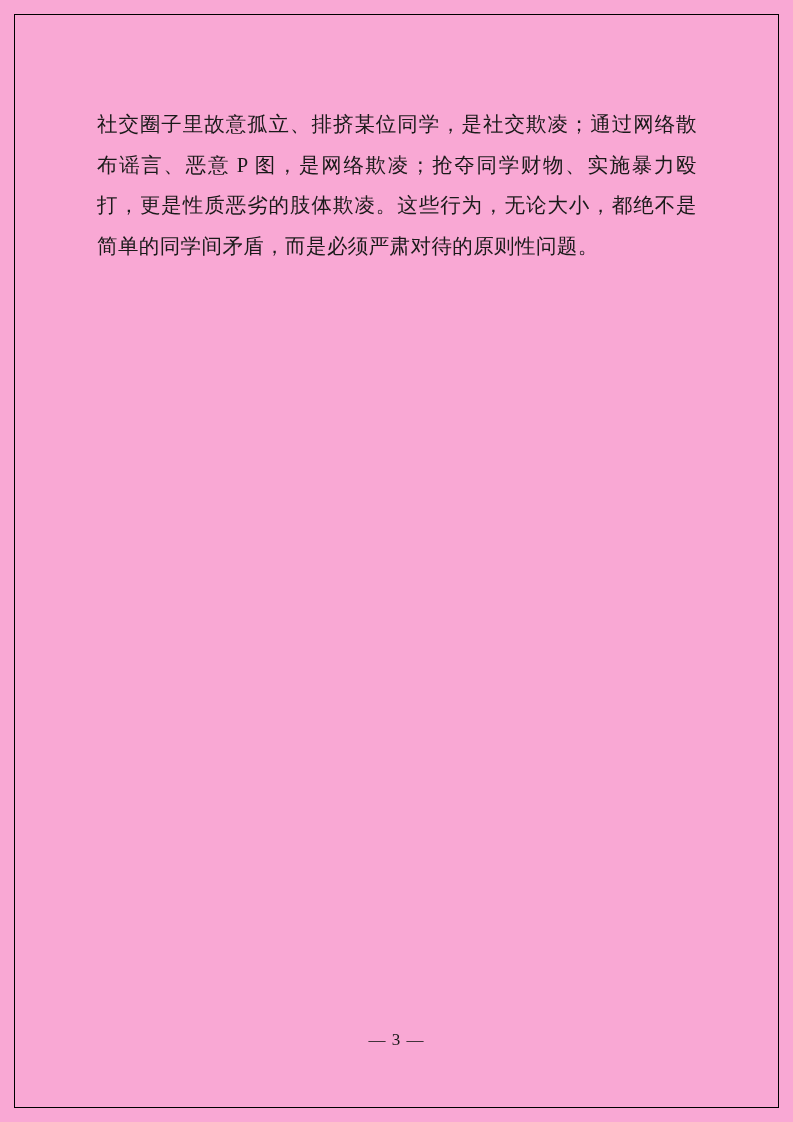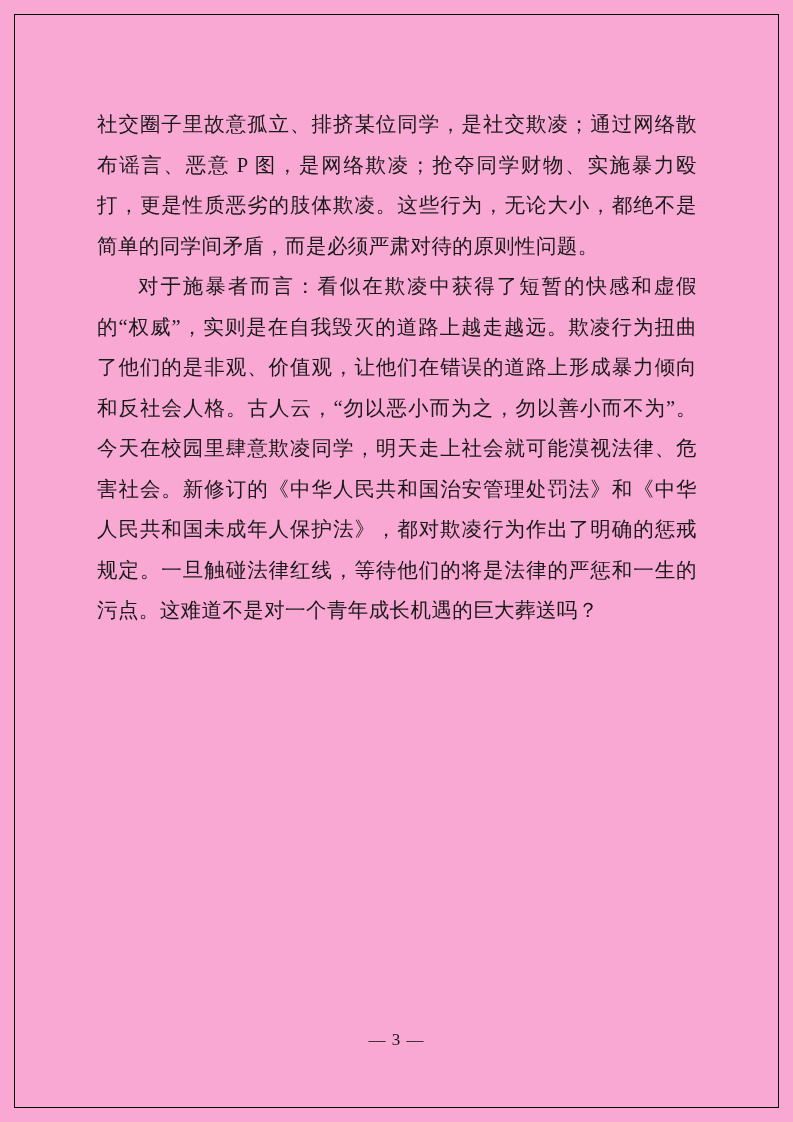--- a/index.html
+++ b/index.html
@@ -60,17 +60,16 @@
   }
 </style>
 </head>
 <body>
 
 <div class="page">
   <div class="page-border"></div>
 
   <div class="content">
     <p class="para">社交圈子里故意孤立、排挤某位同学，是社交欺凌；通过网络散布谣言、恶意 P 图，是网络欺凌；抢夺同学财物、实施暴力殴打，更是性质恶劣的肢体欺凌。这些行为，无论大小，都绝不是简单的同学间矛盾，而是必须严肃对待的原则性问题。</p>
-    <p class="para indent">对于施暴者而言：看似在欺凌中获得了短暂的快感和虚假的“权威”，实则是在自我毁灭的道路上越走越远。欺凌行为扭曲了他们的是非观、价值观，让他们在错误的道路上形成暴力倾向和反社会人格。古人云，“勿以恶小而为之，勿以善小而不为”。今天在校园里肆意欺凌同学，明天走上社会就可能漠视法律、危害社会。新修订的《中华人民共和国治安管理处罚法》和《中华人民共和国未成年人保护法》，都对欺凌行为作出了明确的惩戒规定。一旦触碰法律红线，等待他们的将是法律的严惩和一生的污点。这难道不是对一个青年成长机遇的巨大葬送吗？</p>
   </div>
 
   <div class="footer">— 3 —</div>
 </div>
 
 </body></html>

